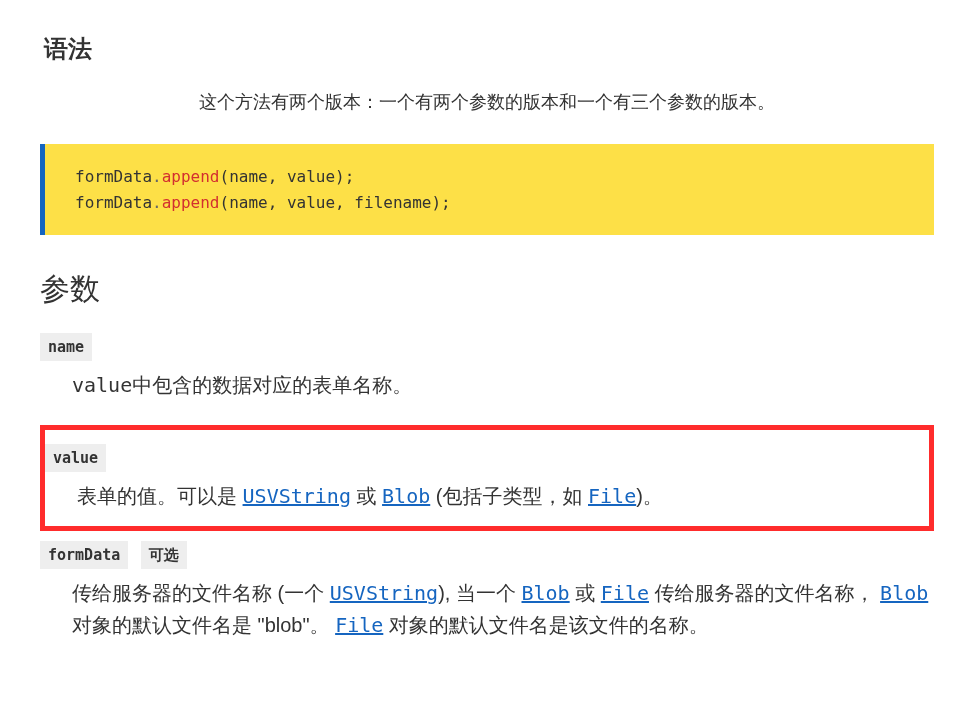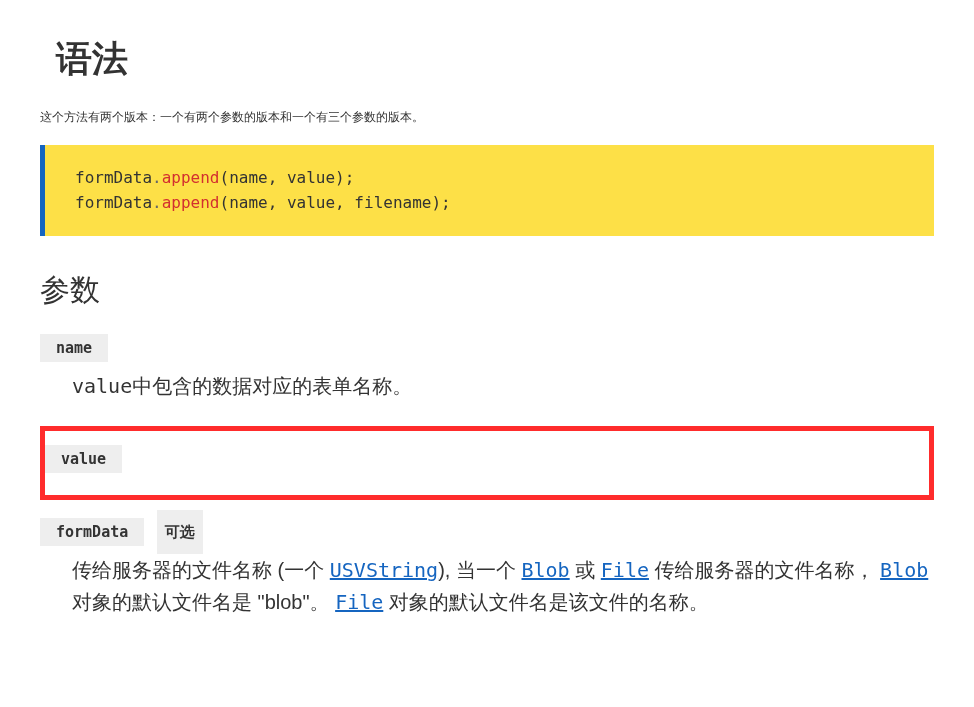--- a/index.html
+++ b/index.html
@@ -7,60 +7,61 @@
       font-family: Arial, "Microsoft YaHei", sans-serif;
       font-size: 16px;
       line-height: 1.6;
       color: #333;
       background: #fff;
       margin: 0;
       padding: 20px 40px;
       width: 974px;
     }
     h2 {
-      font-size: 36px;
+      font-size: 24px;
       font-weight: 700;
       color: #333;
-      margin: 10px 0 20px 16px;
+      margin: 10px 0 20px 4px;
     }
     h3 {
       font-size: 30px;
       font-weight: 400;
       color: #333;
       margin: 30px 0 20px 0;
     }
     p.intro {
-      font-size: 12px;
-      margin: 0 0 18px 0;
+      font-size: 18px;
+      margin: 0 0 27px 0;
+      text-align: center;
     }
     .code-block {
       background: #fde047;
       border-left: 5px solid #1565c0;
       padding: 20px 30px;
       font-family: Consolas, Monaco, monospace;
       font-size: 16px;
       color: #333;
       margin-bottom: 20px;
       white-space: pre;
     }
     .code-block .method { color: #d32f2f; }
     .code-block .punct { color: #666; }
     .dl-term {
       display: inline-block;
       font-family: Consolas, Monaco, monospace;
       background: #eee;
-      padding: 2px 16px;
+      padding: 2px 8px;
       font-size: 15px;
       font-weight: 700;
       margin-bottom: 8px;
     }
     .dl-opt {
       display: inline-block;
       background: #eee;
-      padding: 10px 8px;
+      padding: 2px 8px;
       font-size: 15px;
       font-weight: 700;
       margin-left: 8px;
     }
     .dl-def {
       margin: 0 0 24px 32px;
       font-size: 20px;
     }
     .highlight-box {
       border: 5px solid #ff2c2c;
@@ -94,20 +95,23 @@
   <span class="dl-term">name</span>
 </div>
 <div class="dl-def">
   <span class="inline-code">value</span><span>中包含的数据对应的表单名称。</span>
 </div>
 
 <div class="highlight-box">
   <div class="term-row">
     <span class="dl-term">value</span>
   </div>
+  <div class="dl-def" style="margin-bottom:0;">
+    <span>表单的值。可以是 </span><a class="link">USVString</a><span> 或 </span><a class="link">Blob</a><span> (包括子类型，如 </span><a class="link">File</a><span>)。</span>
+  </div>
 </div>
 
 <div class="term-row">
   <span class="dl-term">formData</span>
   <span class="dl-opt">可选</span>
 </div>
 <div class="dl-def">
   <span>传给服务器的文件名称 (一个 </span><a class="link">USVString</a><span>), 当一个 </span><a class="link">Blob</a><span> 或 </span><a class="link">File</a><span> 传给服务器的文件名称， </span><a class="link">Blob</a><span> 对象的默认文件名是 "blob"。 </span><a class="link">File</a><span> 对象的默认文件名是该文件的名称。</span>
 </div>
 

